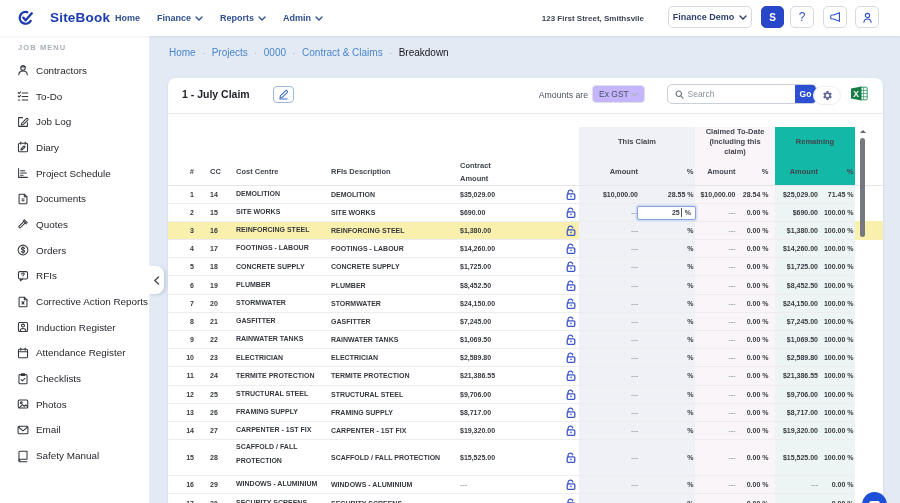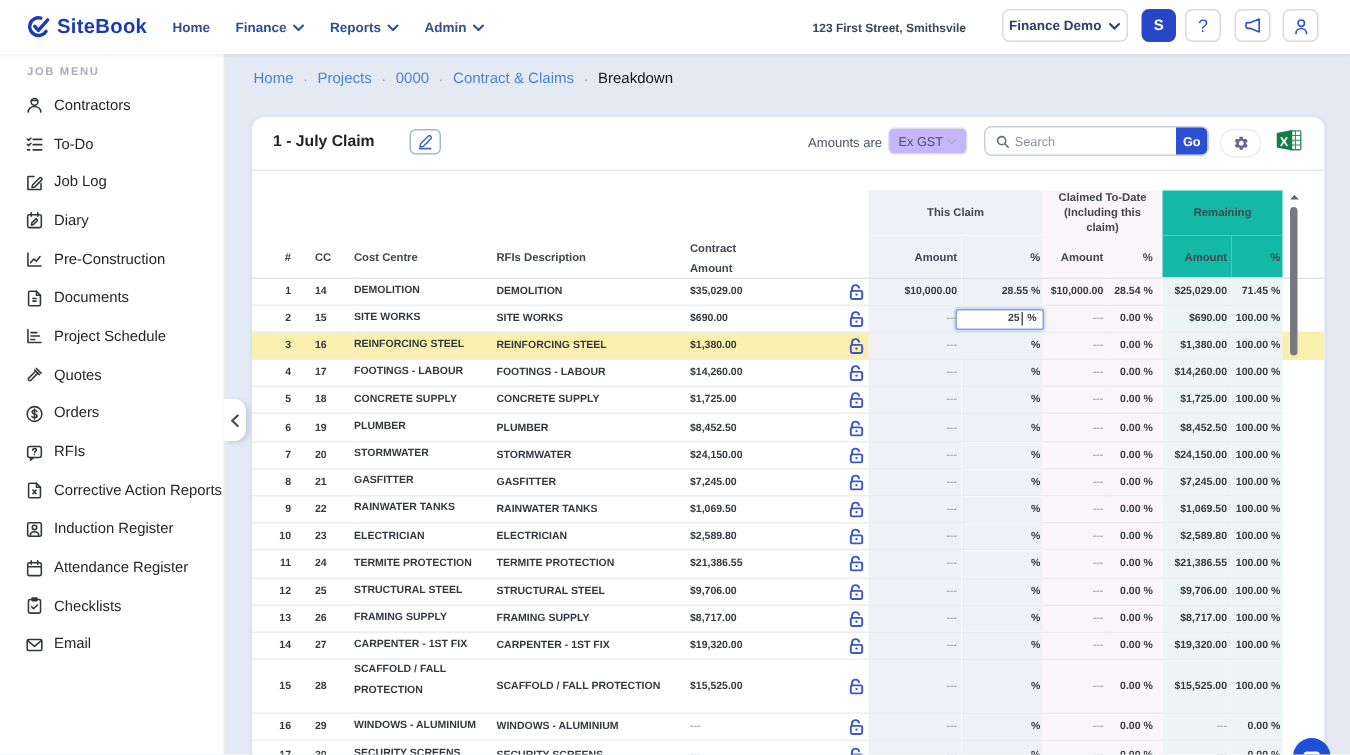--- a/index.html
+++ b/index.html
@@ -1,19 +1,19 @@
 <!DOCTYPE html>
 <html><head><meta charset="utf-8"><style>
 *{margin:0;padding:0;box-sizing:border-box}
 html,body{width:900px;height:503px;overflow:hidden;font-family:"Liberation Sans",sans-serif}
 body{background:#e3eaf4;position:relative}
 
 .topbar{position:absolute;left:0;top:0;width:900px;height:36px;background:#fff;box-shadow:0 1px 2px rgba(20,40,80,.08);z-index:30}
 .logo{position:absolute;left:18px;top:9px;display:flex;align-items:center}
-.logo b{font-size:13.5px;font-weight:bold;color:#1b3bb3;letter-spacing:.2px;margin-left:4px}
+.logo b{font-size:13.5px;font-weight:bold;color:#1b3bb3;letter-spacing:.2px;margin-left:16px}
 .nav{position:absolute;left:115px;top:0;height:36px;display:flex;align-items:center;gap:17px;font-size:9px;font-weight:bold;color:#30508f}
 .nav .chv{margin-left:4px}
 .addr{position:absolute;right:256px;top:0;height:36px;display:flex;align-items:center;font-size:8px;font-weight:bold;color:#3c4654}
 .tbbtn{position:absolute;top:6px;height:22px;border:1px solid #d6dae0;border-radius:5px;background:#fff;display:flex;align-items:center;justify-content:center}
 .fdemo{right:148px;width:84px;font-size:9px;font-weight:bold;color:#2c3e6b;gap:5px}
 .sbtn{right:116px;width:23px;background:#2846c8;border-color:#2846c8;border-radius:5px;color:#fff;font-size:10px;font-weight:bold}
 .qbtn{right:86px;width:24px;color:#2f52c8;font-size:12px;font-weight:normal}
 .mbtn{right:53px;width:24px}
 .pbtn{right:21px;width:24px}
 
@@ -27,21 +27,21 @@
 .crumbs{position:absolute;left:169px;top:47px;font-size:10px;color:#4a85cc;display:flex;gap:6.5px;align-items:center;z-index:5}
 .crumbs .sep{color:#9aa3ad;font-size:9px}
 .crumbs .last{color:#15171c;font-weight:normal}
 
 .card{position:absolute;left:168px;top:78px;width:715px;height:440px;background:#fff;border-radius:8px 8px 0 0;box-shadow:0 1px 3px rgba(30,50,90,.10);overflow:hidden;z-index:10}
 .cardh{position:relative;height:36px;border-bottom:1px solid #e7e9ed}
 .title{position:absolute;left:14px;top:10px;font-size:10.5px;font-weight:bold;color:#1d2025}
 .editbtn{position:absolute;left:105px;top:8px;width:21px;height:17px;border:1px solid #9db7dd;border-radius:4px;display:flex;align-items:center;justify-content:center}
 .amtsare{position:absolute;right:295px;top:12px;font-size:8.7px;color:#4b5260}
 .exgst{position:absolute;right:238px;top:7px;width:53px;height:18px;background:#c4b5fd;border:1px solid #dde0e6;border-radius:4px;font-size:8.5px;color:#495160;display:flex;align-items:center;padding:0 6px;justify-content:space-between}
-.search{position:absolute;right:77px;top:6px;width:150.5px;height:20px;border:1px solid #c9cfd8;border-radius:5px;background:#fff;display:flex;align-items:center;overflow:hidden}
+.search{position:absolute;right:66px;top:6px;width:150.5px;height:20px;border:1px solid #c9cfd8;border-radius:5px;background:#fff;display:flex;align-items:center;overflow:hidden}
 .search .ph{font-size:8.5px;color:#8b919b;margin-left:4px}
 .gobtn{position:absolute;right:0;top:-1px;width:21px;height:20px;background:#2d50d2;color:#fff;font-size:8.5px;font-weight:bold;display:flex;align-items:center;justify-content:center;border-radius:0 5px 5px 0}
 .search svg{margin-left:7px}
 .gear{position:absolute;right:42px;top:8px;width:28px;height:19px;border-radius:9.5px;background:#fff;border:1px solid #ebedf0;display:flex;align-items:center;justify-content:center}
 .excel{position:absolute;right:15px;top:8px;width:17px;height:15px}
 
 .tablewrap{position:absolute;left:0;top:49px;width:715px}
 table{border-collapse:collapse;table-layout:fixed;width:715px}
 col.w1{width:38px}col.w2{width:29px}col.w3{width:95px}col.w4{width:130px}col.w5{width:98px}col.w6{width:21px}col.w7{width:62px}col.w8{width:54px}col.w9{width:42px}col.w10{width:38px}col.w11{width:46px}col.w12{width:34px}col.w13{width:28px}
 thead .gr td{height:30px;font-size:7.5px;font-weight:bold;color:#41454d;text-align:center;vertical-align:middle;line-height:10px}
@@ -155,38 +155,31 @@
         <svg width="14" height="14" viewBox="0 0 16 16">
           <rect x="2.8" y="3.6" width="10.4" height="9.8" rx="1.2" fill="none" stroke="#33373d" stroke-width="1.2" stroke-linecap="round" stroke-linejoin="round"></rect>
           <path d="M5.5 2.2 v2.6 M10.5 2.2 v2.6" fill="none" stroke="#33373d" stroke-width="1.2" stroke-linecap="round" stroke-linejoin="round"></path>
           <path d="M6 9.8 l3.2-3.2 1.2 1.2 -3.2 3.2 -1.6 0.4 Z" fill="none" stroke="#33373d" stroke-width="1.2" stroke-linecap="round" stroke-linejoin="round"></path>
         </svg>
         <span>Diary</span>
       </div>
 <div class="sbitem">
         <svg width="14" height="14" viewBox="0 0 16 16">
           <path d="M3 3 v10 h10" fill="none" stroke="#33373d" stroke-width="1.2" stroke-linecap="round" stroke-linejoin="round"></path>
-          <path d="M5 10.5 l2.4-2.8 2 1.6 2.8-3.6" fill="none" stroke="#33373d" stroke-width="1.2" stroke-linecap="round" stroke-linejoin="round"></path>
-        </svg>
-        <span>Pre-Construction</span>
+          <path d="M5.3 5.4 h4.5 M5.3 8 h6.5 M5.3 10.6 h2.8" fill="none" stroke="#33373d" stroke-width="1.2" stroke-linecap="round" stroke-linejoin="round"></path>
+        </svg>
+        <span>Project Schedule</span>
       </div>
 <div class="sbitem">
         <svg width="14" height="14" viewBox="0 0 16 16">
           <path d="M9.5 2.5 H4.5 a1 1 0 0 0-1 1 v9 a1 1 0 0 0 1 1 h7 a1 1 0 0 0 1-1 V5.5 Z" fill="none" stroke="#33373d" stroke-width="1.2" stroke-linecap="round" stroke-linejoin="round"></path>
           <path d="M9.5 2.5 V5.5 h3" fill="none" stroke="#33373d" stroke-width="1.2" stroke-linecap="round" stroke-linejoin="round"></path>
           <path d="M6.8 8 h2.4 M6.8 10 h2.4" fill="none" stroke="#33373d" stroke-width="1.2" stroke-linecap="round" stroke-linejoin="round"></path>
         </svg>
         <span>Documents</span>
-      </div>
-<div class="sbitem">
-        <svg width="14" height="14" viewBox="0 0 16 16">
-          <path d="M3 3 v10 h10" fill="none" stroke="#33373d" stroke-width="1.2" stroke-linecap="round" stroke-linejoin="round"></path>
-          <path d="M5.3 5.4 h4.5 M5.3 8 h6.5 M5.3 10.6 h2.8" fill="none" stroke="#33373d" stroke-width="1.2" stroke-linecap="round" stroke-linejoin="round"></path>
-        </svg>
-        <span>Project Schedule</span>
       </div>
 <div class="sbitem">
         <svg width="14" height="14" viewBox="0 0 16 16">
           <path d="M8.2 4.2 l3.6 3.6" fill="none" stroke="#33373d" stroke-width="1.2" stroke-linecap="round" stroke-linejoin="round"></path>
           <path d="M9.4 3 l3.6 3.6" fill="none" stroke="#33373d" stroke-width="1.2" stroke-linecap="round" stroke-linejoin="round"></path>
           <path d="M9 5 L3.6 10.4 a1.1 1.1 0 0 0 1.6 1.6 L10.6 6.6" fill="none" stroke="#33373d" stroke-width="1.2" stroke-linecap="round" stroke-linejoin="round"></path>
         </svg>
         <span>Quotes</span>
       </div>
 <div class="sbitem">
@@ -232,24 +225,39 @@
 <div class="sbitem">
         <svg width="14" height="14" viewBox="0 0 16 16">
           <rect x="3.4" y="3" width="9.2" height="10.4" rx="1.2" fill="none" stroke="#33373d" stroke-width="1.2" stroke-linecap="round" stroke-linejoin="round"></rect>
           <path d="M6.2 2 h3.6 v2 H6.2 Z" fill="none" stroke="#33373d" stroke-width="1.2" stroke-linecap="round" stroke-linejoin="round"></path>
           <path d="M5.8 8.6 l1.5 1.5 2.9-2.9" fill="none" stroke="#33373d" stroke-width="1.2" stroke-linecap="round" stroke-linejoin="round"></path>
         </svg>
         <span>Checklists</span>
       </div>
 <div class="sbitem">
         <svg width="14" height="14" viewBox="0 0 16 16">
+          <rect x="2.6" y="3.4" width="10.8" height="9.2" rx="1.2" fill="none" stroke="#33373d" stroke-width="1.2" stroke-linecap="round" stroke-linejoin="round"></rect>
+          <circle cx="6" cy="6.6" r="1.1" fill="none" stroke="#33373d" stroke-width="1.2" stroke-linecap="round" stroke-linejoin="round"></circle>
+          <path d="M4 12.2 l3.4-3.4 2 2 1.8-1.8 2.2 2.2" fill="none" stroke="#33373d" stroke-width="1.2" stroke-linecap="round" stroke-linejoin="round"></path>
+        </svg>
+        <span>Photos</span>
+      </div>
+<div class="sbitem">
+        <svg width="14" height="14" viewBox="0 0 16 16">
           <rect x="2.4" y="3.8" width="11.2" height="8.4" rx="1.2" fill="none" stroke="#33373d" stroke-width="1.2" stroke-linecap="round" stroke-linejoin="round"></rect>
           <path d="M2.8 4.6 L8 9 l5.2-4.4" fill="none" stroke="#33373d" stroke-width="1.2" stroke-linecap="round" stroke-linejoin="round"></path>
         </svg>
         <span>Email</span>
+      </div>
+<div class="sbitem">
+        <svg width="14" height="14" viewBox="0 0 16 16">
+          <path d="M3.4 12.2 V3.8 a1.2 1.2 0 0 1 1.2-1.2 h8 v9.2 h-8 a1.4 1.4 0 0 0 0 2.8 h8" fill="none" stroke="#33373d" stroke-width="1.2" stroke-linecap="round" stroke-linejoin="round"></path>
+          <path d="M3.4 12.2 a1.4 1.4 0 0 0 1.4 1.4" fill="none" stroke="#33373d" stroke-width="1.2" stroke-linecap="round" stroke-linejoin="round"></path>
+        </svg>
+        <span>Safety Manual</span>
       </div>
   </div>
 </div>
 <div class="collapse">
     <svg width="7" height="9" viewBox="0 0 7 9">
       <path d="M5.5 1 L1.8 4.5 L5.5 8" fill="none" stroke="#4a4e55" stroke-width="1.5" stroke-linecap="round" stroke-linejoin="round"></path>
     </svg>
   </div>
 <div class="crumbs">
     <span>Home</span>

